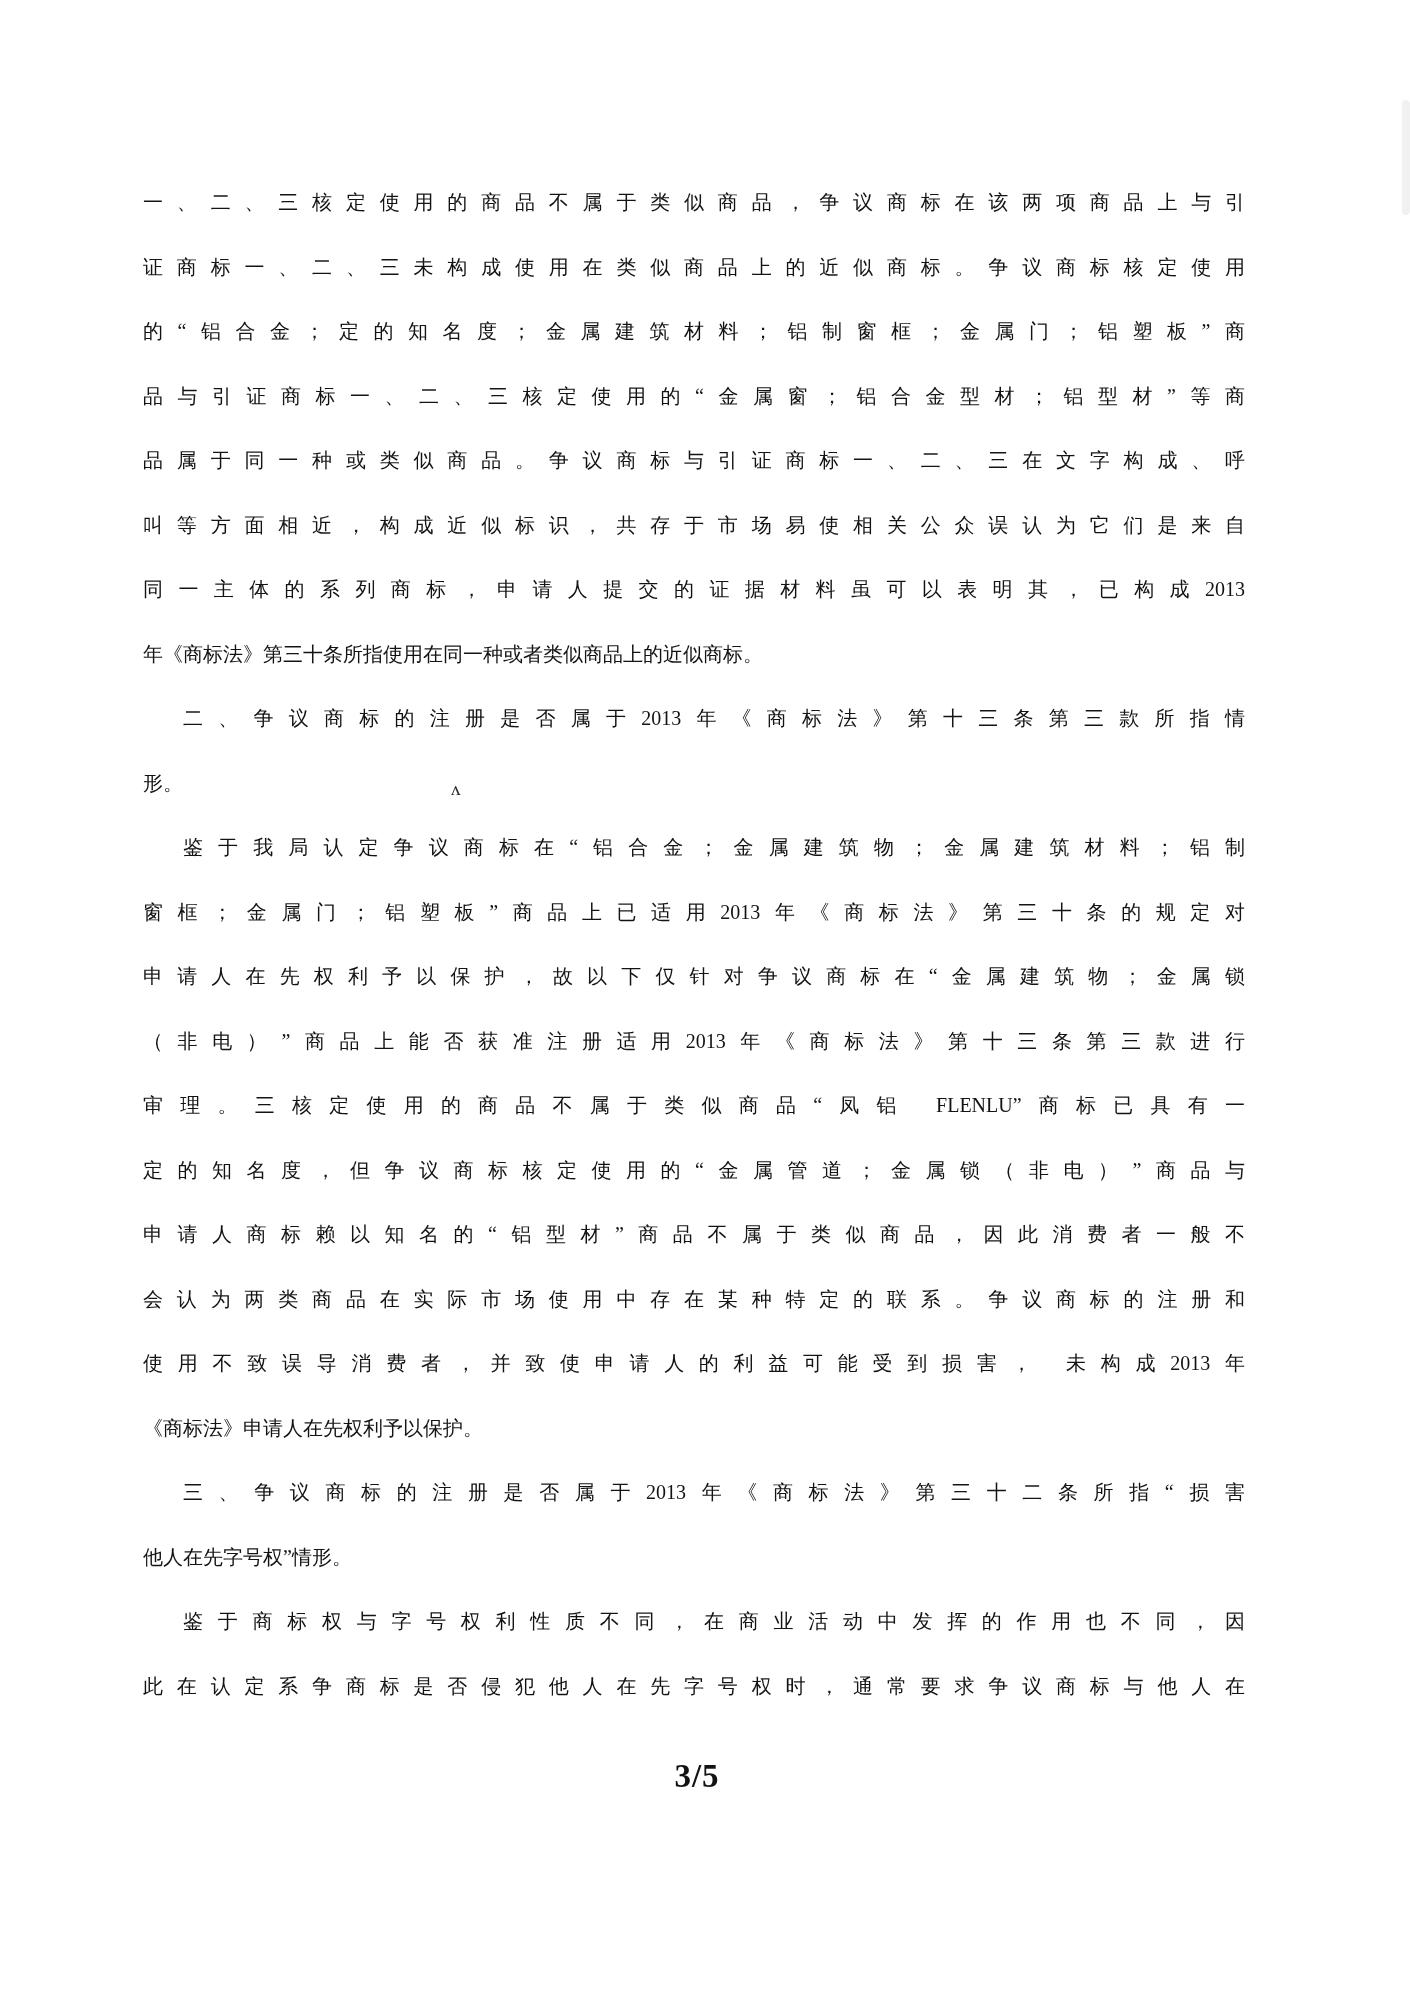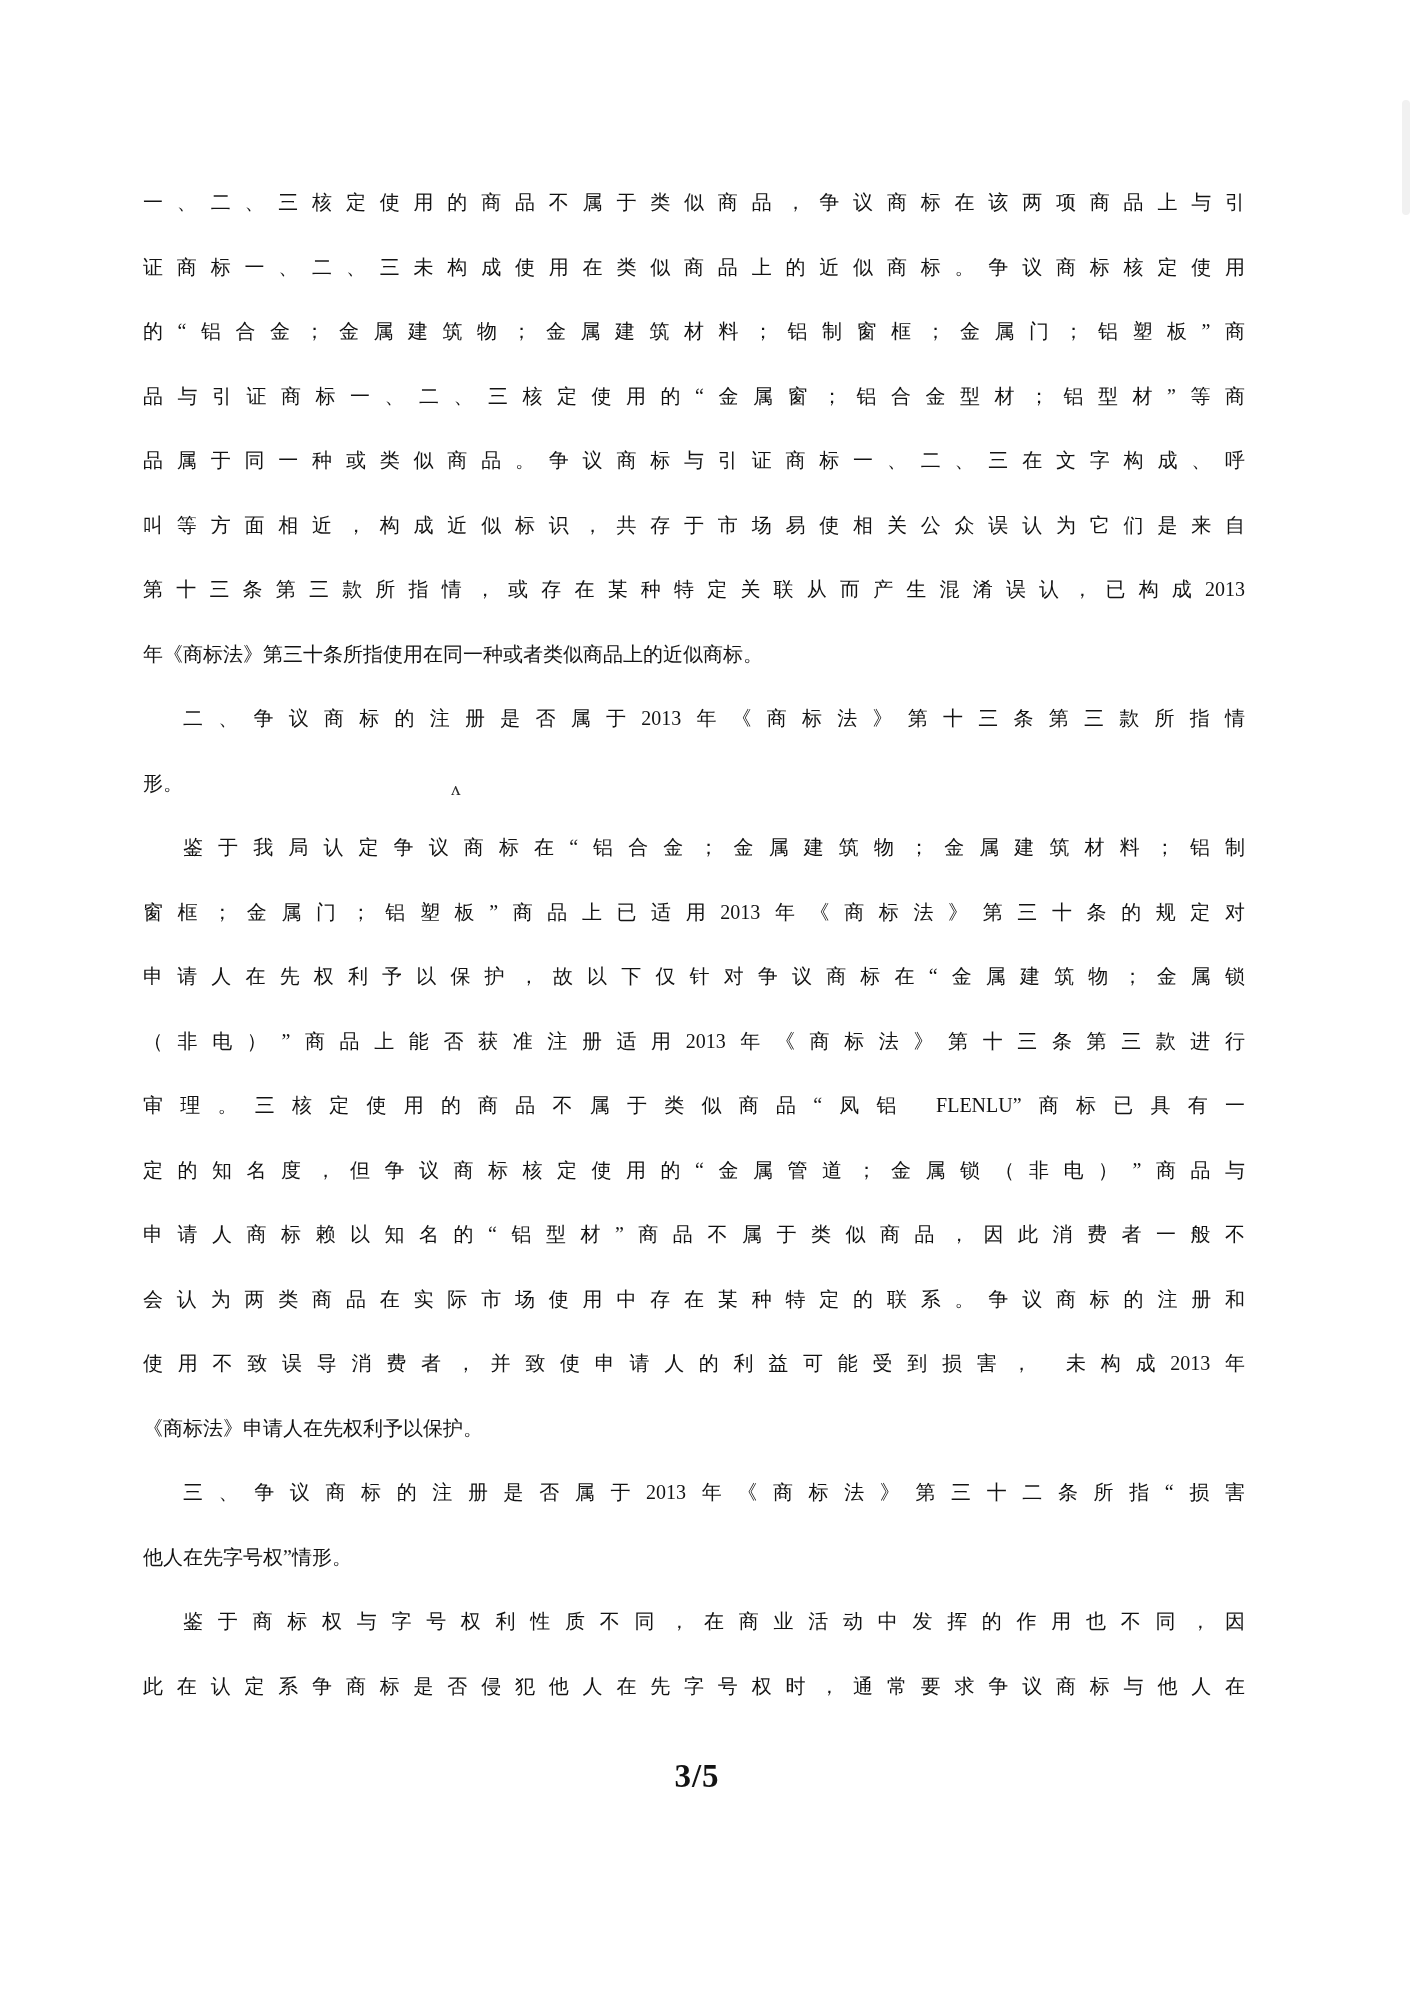--- a/index.html
+++ b/index.html
@@ -61,25 +61,25 @@
     border-radius: 4px;
   }
 </style>
 </head>
 <body>
 
 <div class="page">
   <div class="content">
     <div class="line j">一、二、三核定使用的商品不属于类似商品，争议商标在该两项商品上与引</div>
     <div class="line j">证商标一、二、三未构成使用在类似商品上的近似商标。争议商标核定使用</div>
-    <div class="line j">的“铝合金；金属建筑物；金属建筑材料；铝制窗框；金属门；铝塑板”商</div>
+    <div class="line j">的“铝合金；定的知名度；金属建筑材料；铝制窗框；金属门；铝塑板”商</div>
     <div class="line j">品与引证商标一、二、三核定使用的“金属窗；铝合金型材；铝型材”等商</div>
     <div class="line j">品属于同一种或类似商品。争议商标与引证商标一、二、三在文字构成、呼</div>
     <div class="line j">叫等方面相近，构成近似标识，共存于市场易使相关公众误认为它们是来自</div>
-    <div class="line j">第十三条第三款所指情，或存在某种特定关联从而产生混淆误认，已构成2013</div>
+    <div class="line j">同一主体的系列商标，申请人提交的证据材料虽可以表明其，已构成2013</div>
     <div class="line">年《商标法》第三十条所指使用在同一种或者类似商品上的近似商标。</div>
     <div class="line j ind">二、争议商标的注册是否属于2013年《商标法》第十三条第三款所指情</div>
     <div class="line">形。</div>
     <div class="line j ind">鉴于我局认定争议商标在“铝合金；金属建筑物；金属建筑材料；铝制</div>
     <div class="line j">窗框；金属门；铝塑板”商品上已适用2013年《商标法》第三十条的规定对</div>
     <div class="line j">申请人在先权利予以保护，故以下仅针对争议商标在“金属建筑物；金属锁</div>
     <div class="line j">（非电）”商品上能否获准注册适用2013年《商标法》第十三条第三款进行</div>
     <div class="line j">审理。三核定使用的商品不属于类似商品“凤铝 FLENLU”商标已具有一</div>
     <div class="line j">定的知名度，但争议商标核定使用的“金属管道；金属锁（非电）”商品与</div>
     <div class="line j">申请人商标赖以知名的“铝型材”商品不属于类似商品，因此消费者一般不</div>

